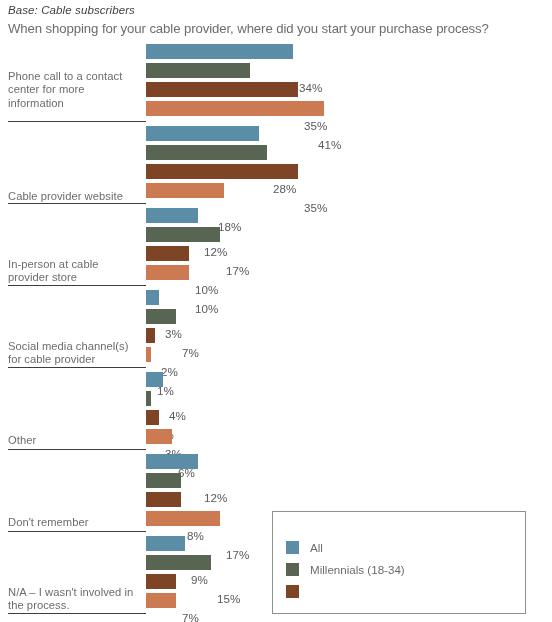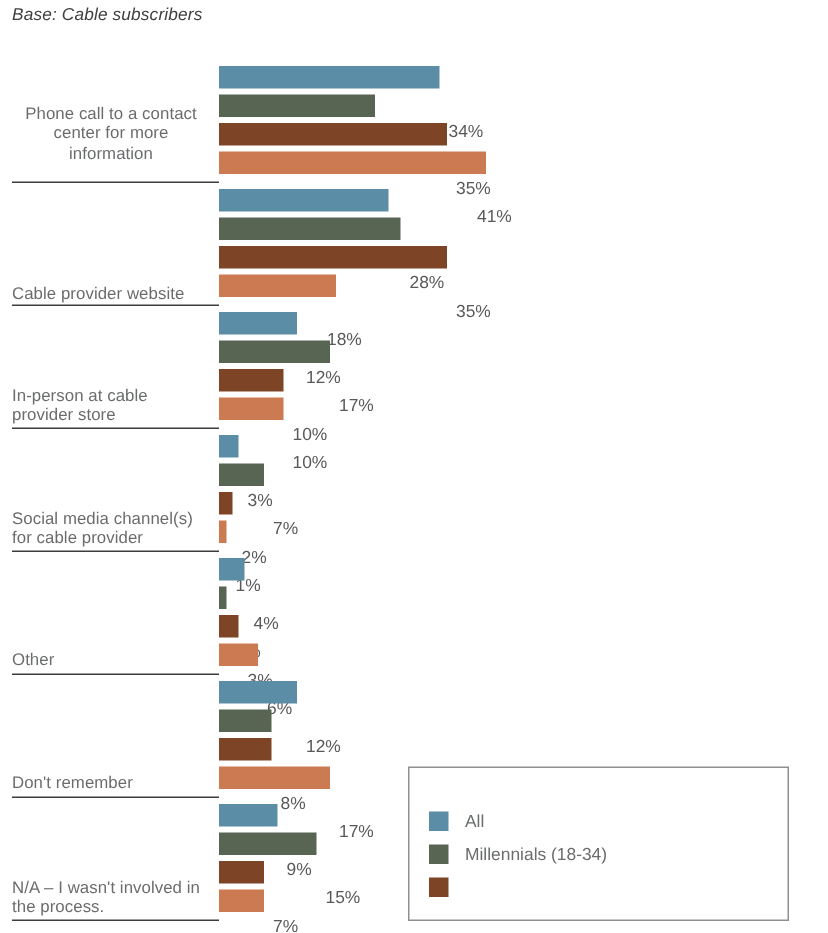--- a/index.html
+++ b/index.html
@@ -127,24 +127,25 @@
     color: #6b6c6e;
     white-space: nowrap;
   }
 </style>
 </head>
 <body>
 
 <div id="chart-root">
 
   <div class="base-note">Base: Cable subscribers</div>
+  <div class="question-title">When shopping for your cable provider, where did you start your purchase process?</div>
 
   <div id="plot">
       <div class="cat-group" style="height: 82px;">
-        <div class="cat-label" style="top: 26px; text-align: center;">Phone call to a contact center for more information</div>
+        <div class="cat-label" style="top: 26px;">Phone call to a contact center for more information</div>
         <div class="axis-line" style="bottom: 4px;"></div>
         <div class="bars">
           <div class="bar-row">
             <div class="bar" style="width: 147px; background: rgb(91, 141, 166);"></div>
             <div class="bar-value" style="left: 153px;">34%</div>
           </div>
           <div class="bar-row">
             <div class="bar" style="width: 104px; background: rgb(88, 101, 83);"></div>
             <div class="bar-value" style="left: 110px;">24%</div>
           </div>

